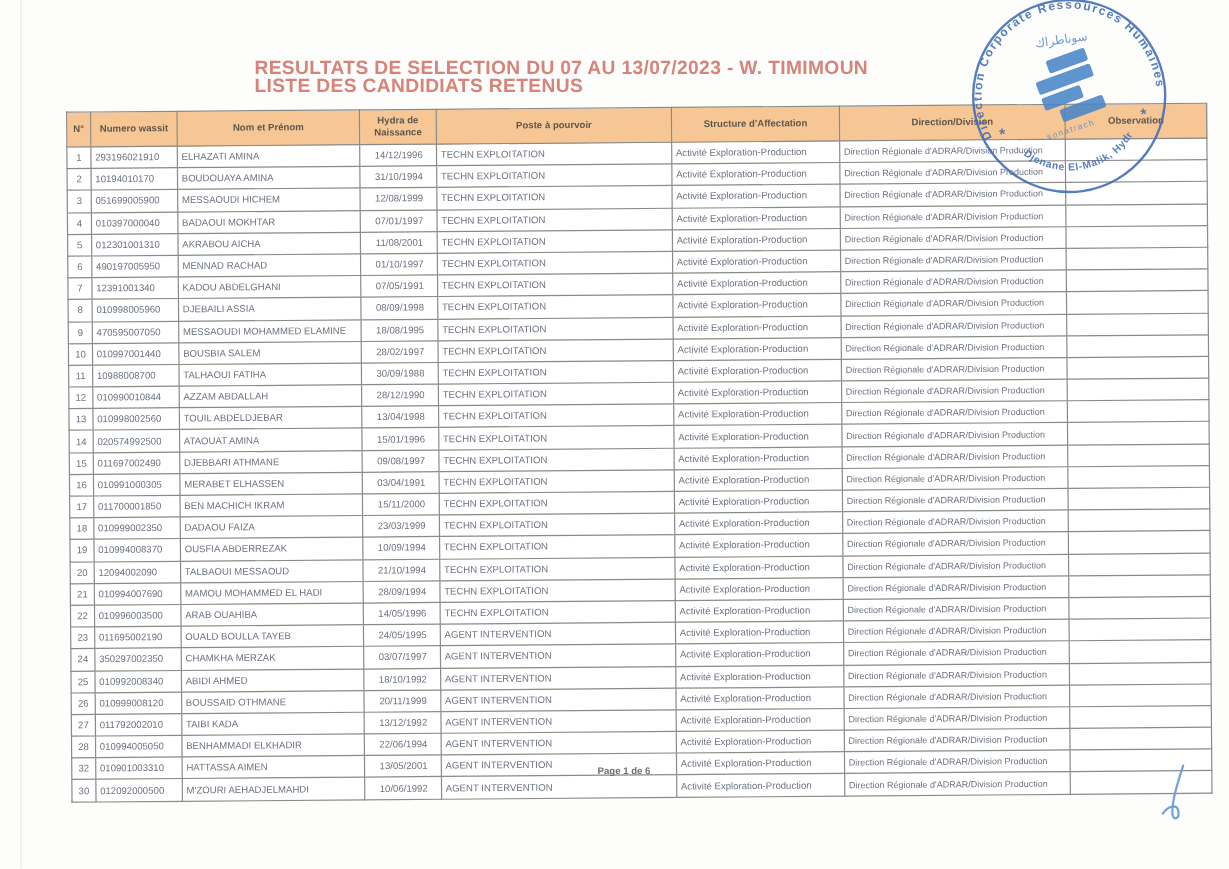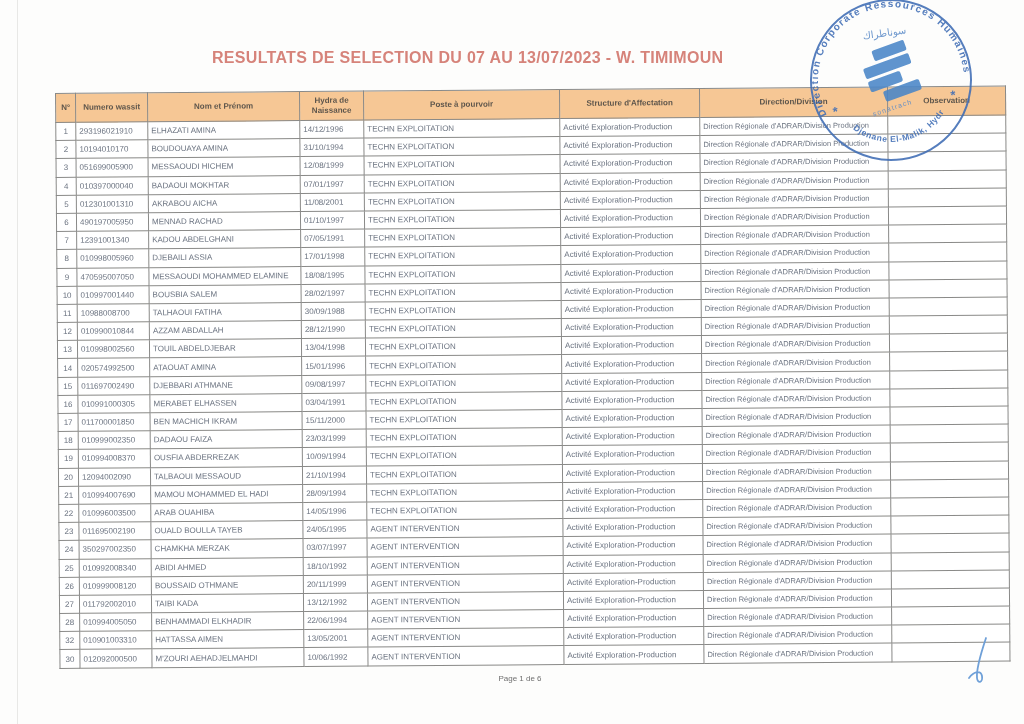--- a/index.html
+++ b/index.html
@@ -22,39 +22,40 @@
   th,td{border:1px solid #8a8a88;}
   thead th{
     background:#f6c795;color:#5e564c;font-size:8px;font-weight:bold;
     height:26px;padding:1px 2px;text-align:center;line-height:10px;
   }
   tbody td{
     font-size:8px;color:#6b7380;height:17.2px;padding:0 3px;
     white-space:nowrap;overflow:hidden;background:#fff;
   }
   tbody td:nth-child(1){text-align:center;padding:0 1px;}
-  tbody td:nth-child(4){text-align:left;padding-right:2px;}
+  tbody td:nth-child(4){text-align:center;padding-right:2px;}
   tbody td:nth-child(7){font-size:7.5px;}
   .page-footer{
-    position:absolute;left:420px;top:674px;width:200px;text-align:center;
-    font-size:8px;font-weight:normal;color:#6f6f6f;
+    position:absolute;left:420px;top:638px;width:200px;text-align:center;
+    font-size:8px;font-weight:bold;color:#6f6f6f;
   }
   .stamp{
     position:absolute;left:793px;top:-18px;width:196px;height:196px;
     opacity:.88;transform:rotate(-8deg);pointer-events:none;
   }
   .signature{position:absolute;left:952px;top:632px;width:48px;height:64px;pointer-events:none;}
 </style>
 </head>
 <body>
 
 <div class="paper-edge"></div>
 
 <div class="doc-title">
   <div>RESULTATS DE SELECTION DU 07 AU 13/07/2023  - W. TIMIMOUN</div>
+  <div>LISTE DES CANDIDIATS RETENUS</div>
 </div>
 
 <div class="table-wrap">
   <table>
     <colgroup>
       <col style="width:20px">
         <col style="width:72px">
         <col style="width:152px">
         <col style="width:64px">
       <col style="width:196px">
@@ -142,21 +143,21 @@
           <td>07/05/1991</td>
           <td>TECHN EXPLOITATION</td>
           <td>Activité Exploration-Production</td>
           <td>Direction Régionale d'ADRAR/Division Production</td>
           <td></td>
         </tr>
         <tr>
           <td>8</td>
           <td>010998005960</td>
           <td>DJEBAILI ASSIA</td>
-          <td>17/01/1998</td>
+          <td>08/09/1998</td>
           <td>TECHN EXPLOITATION</td>
           <td>Activité Exploration-Production</td>
           <td>Direction Régionale d'ADRAR/Division Production</td>
           <td></td>
         </tr>
         <tr>
           <td>9</td>
           <td>470595007050</td>
           <td>MESSAOUDI MOHAMMED ELAMINE</td>
           <td>18/08/1995</td>

